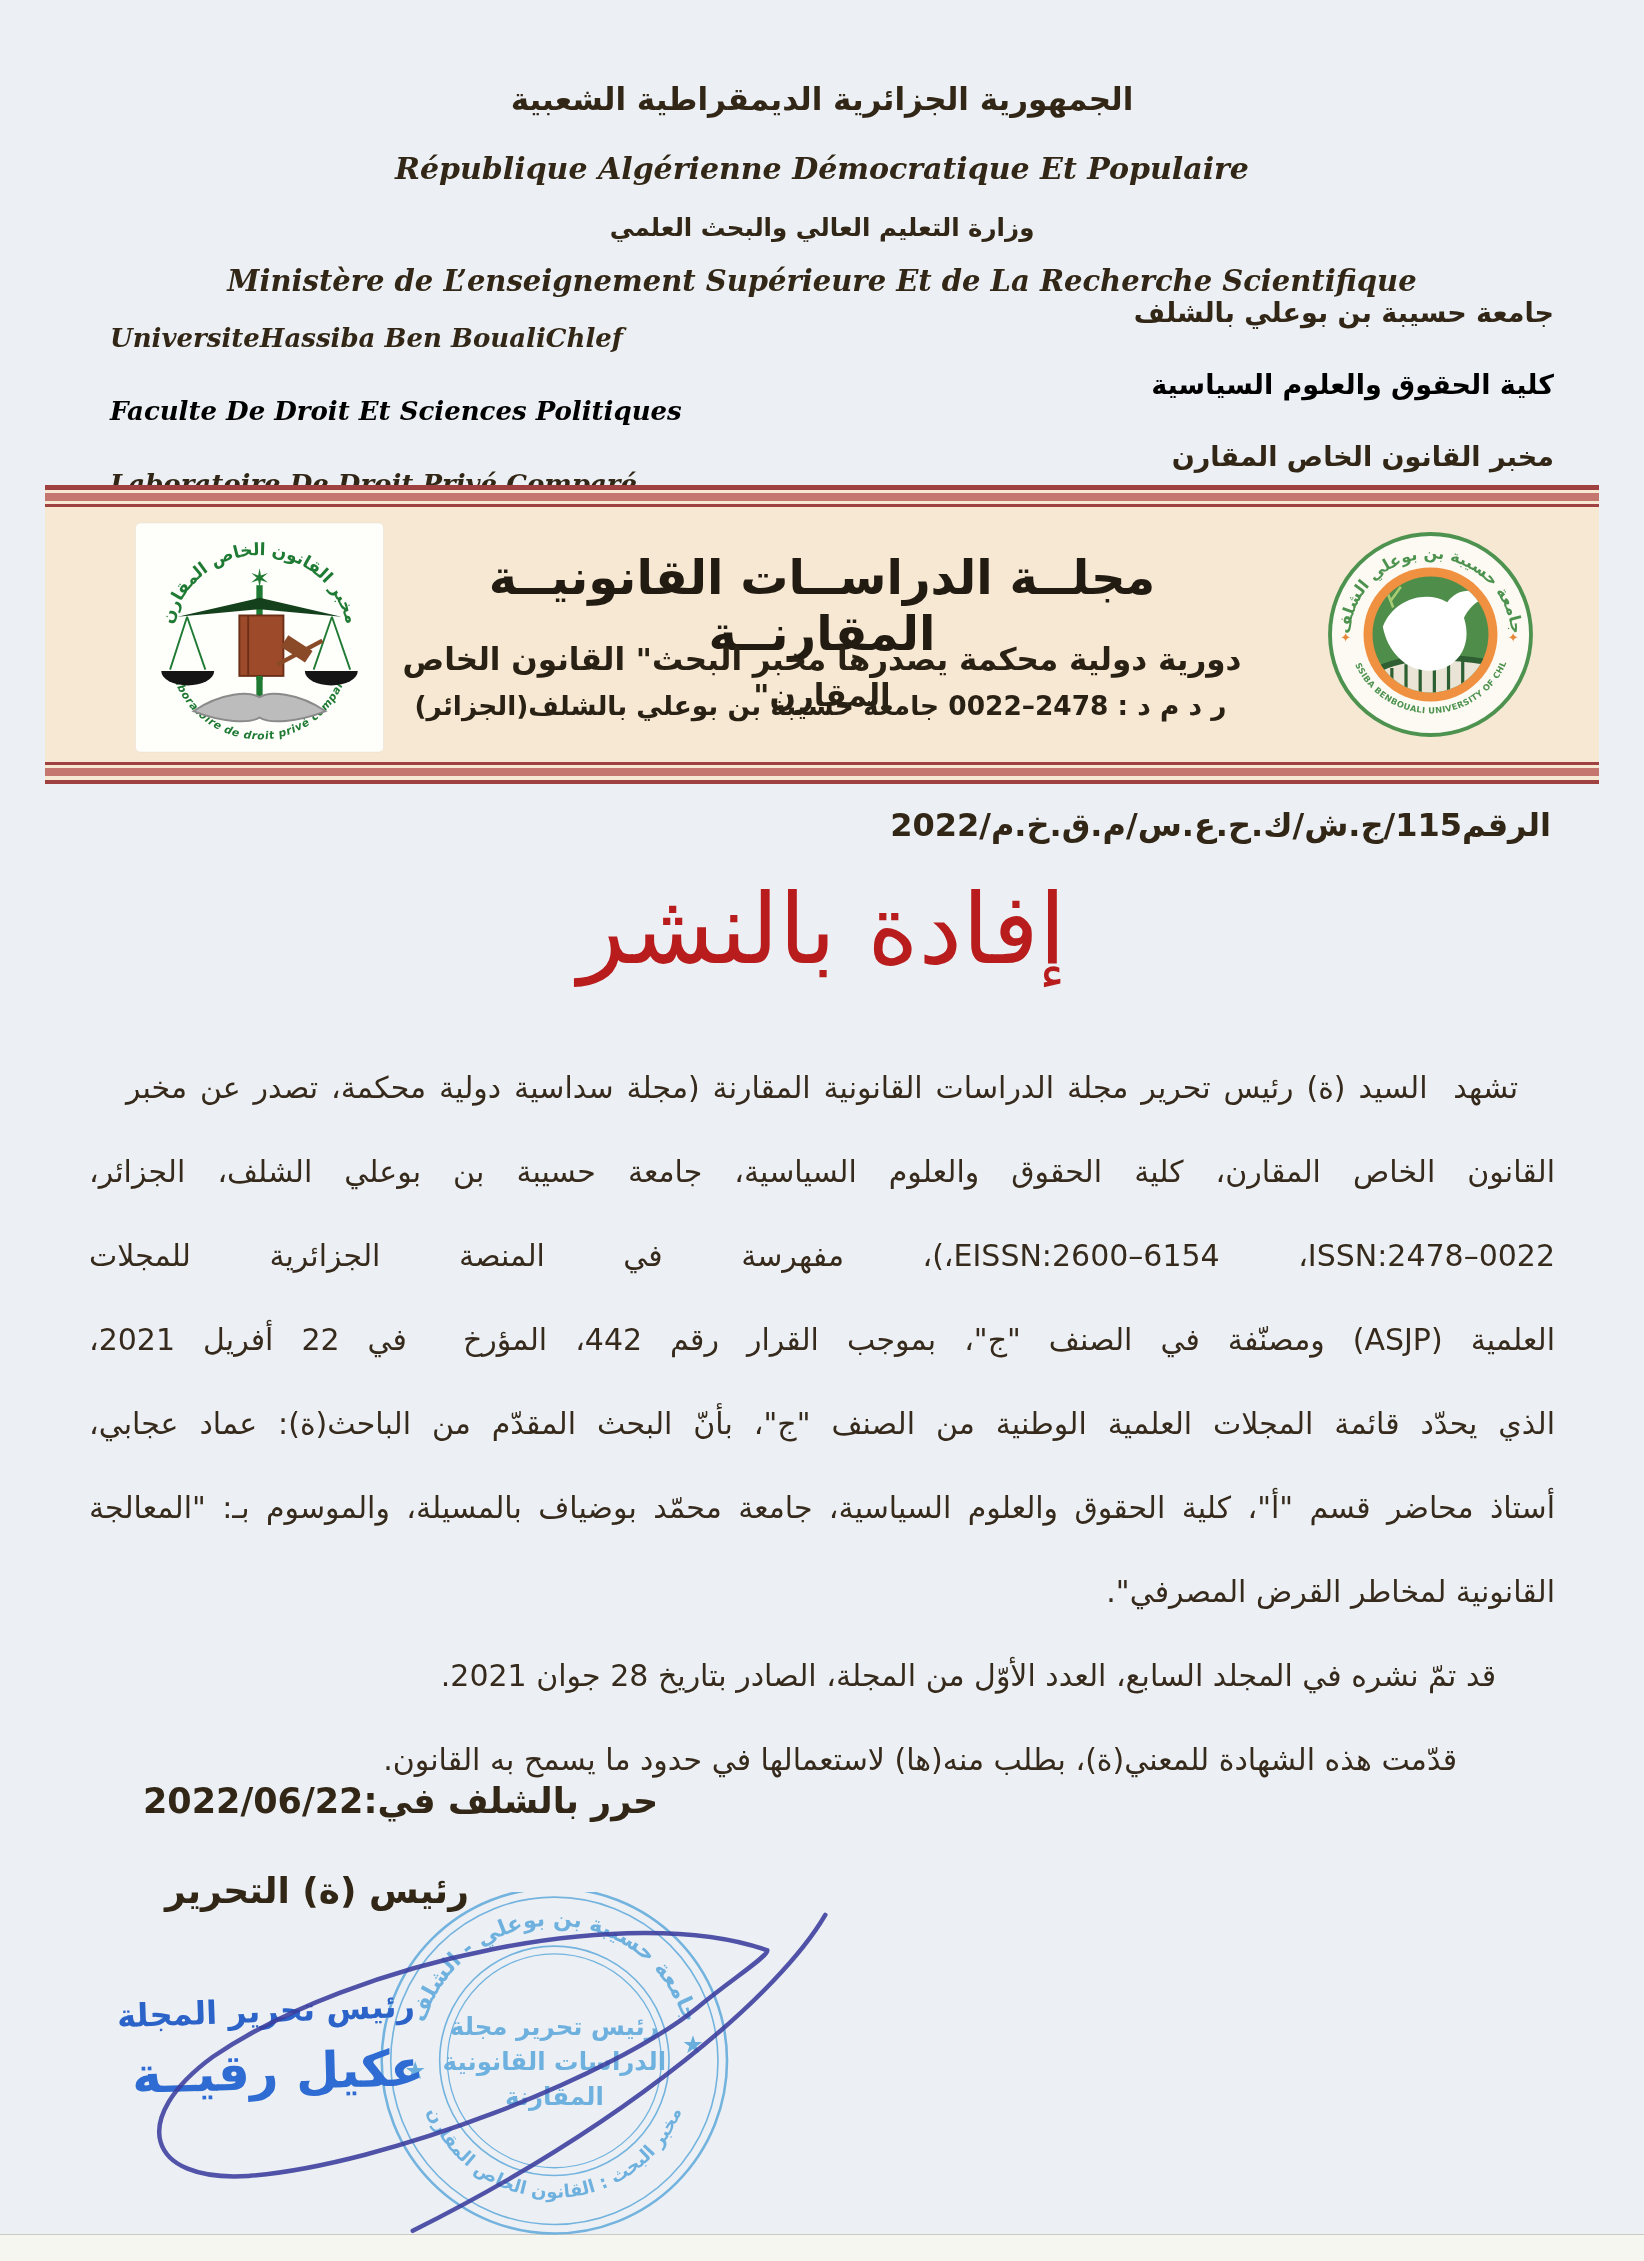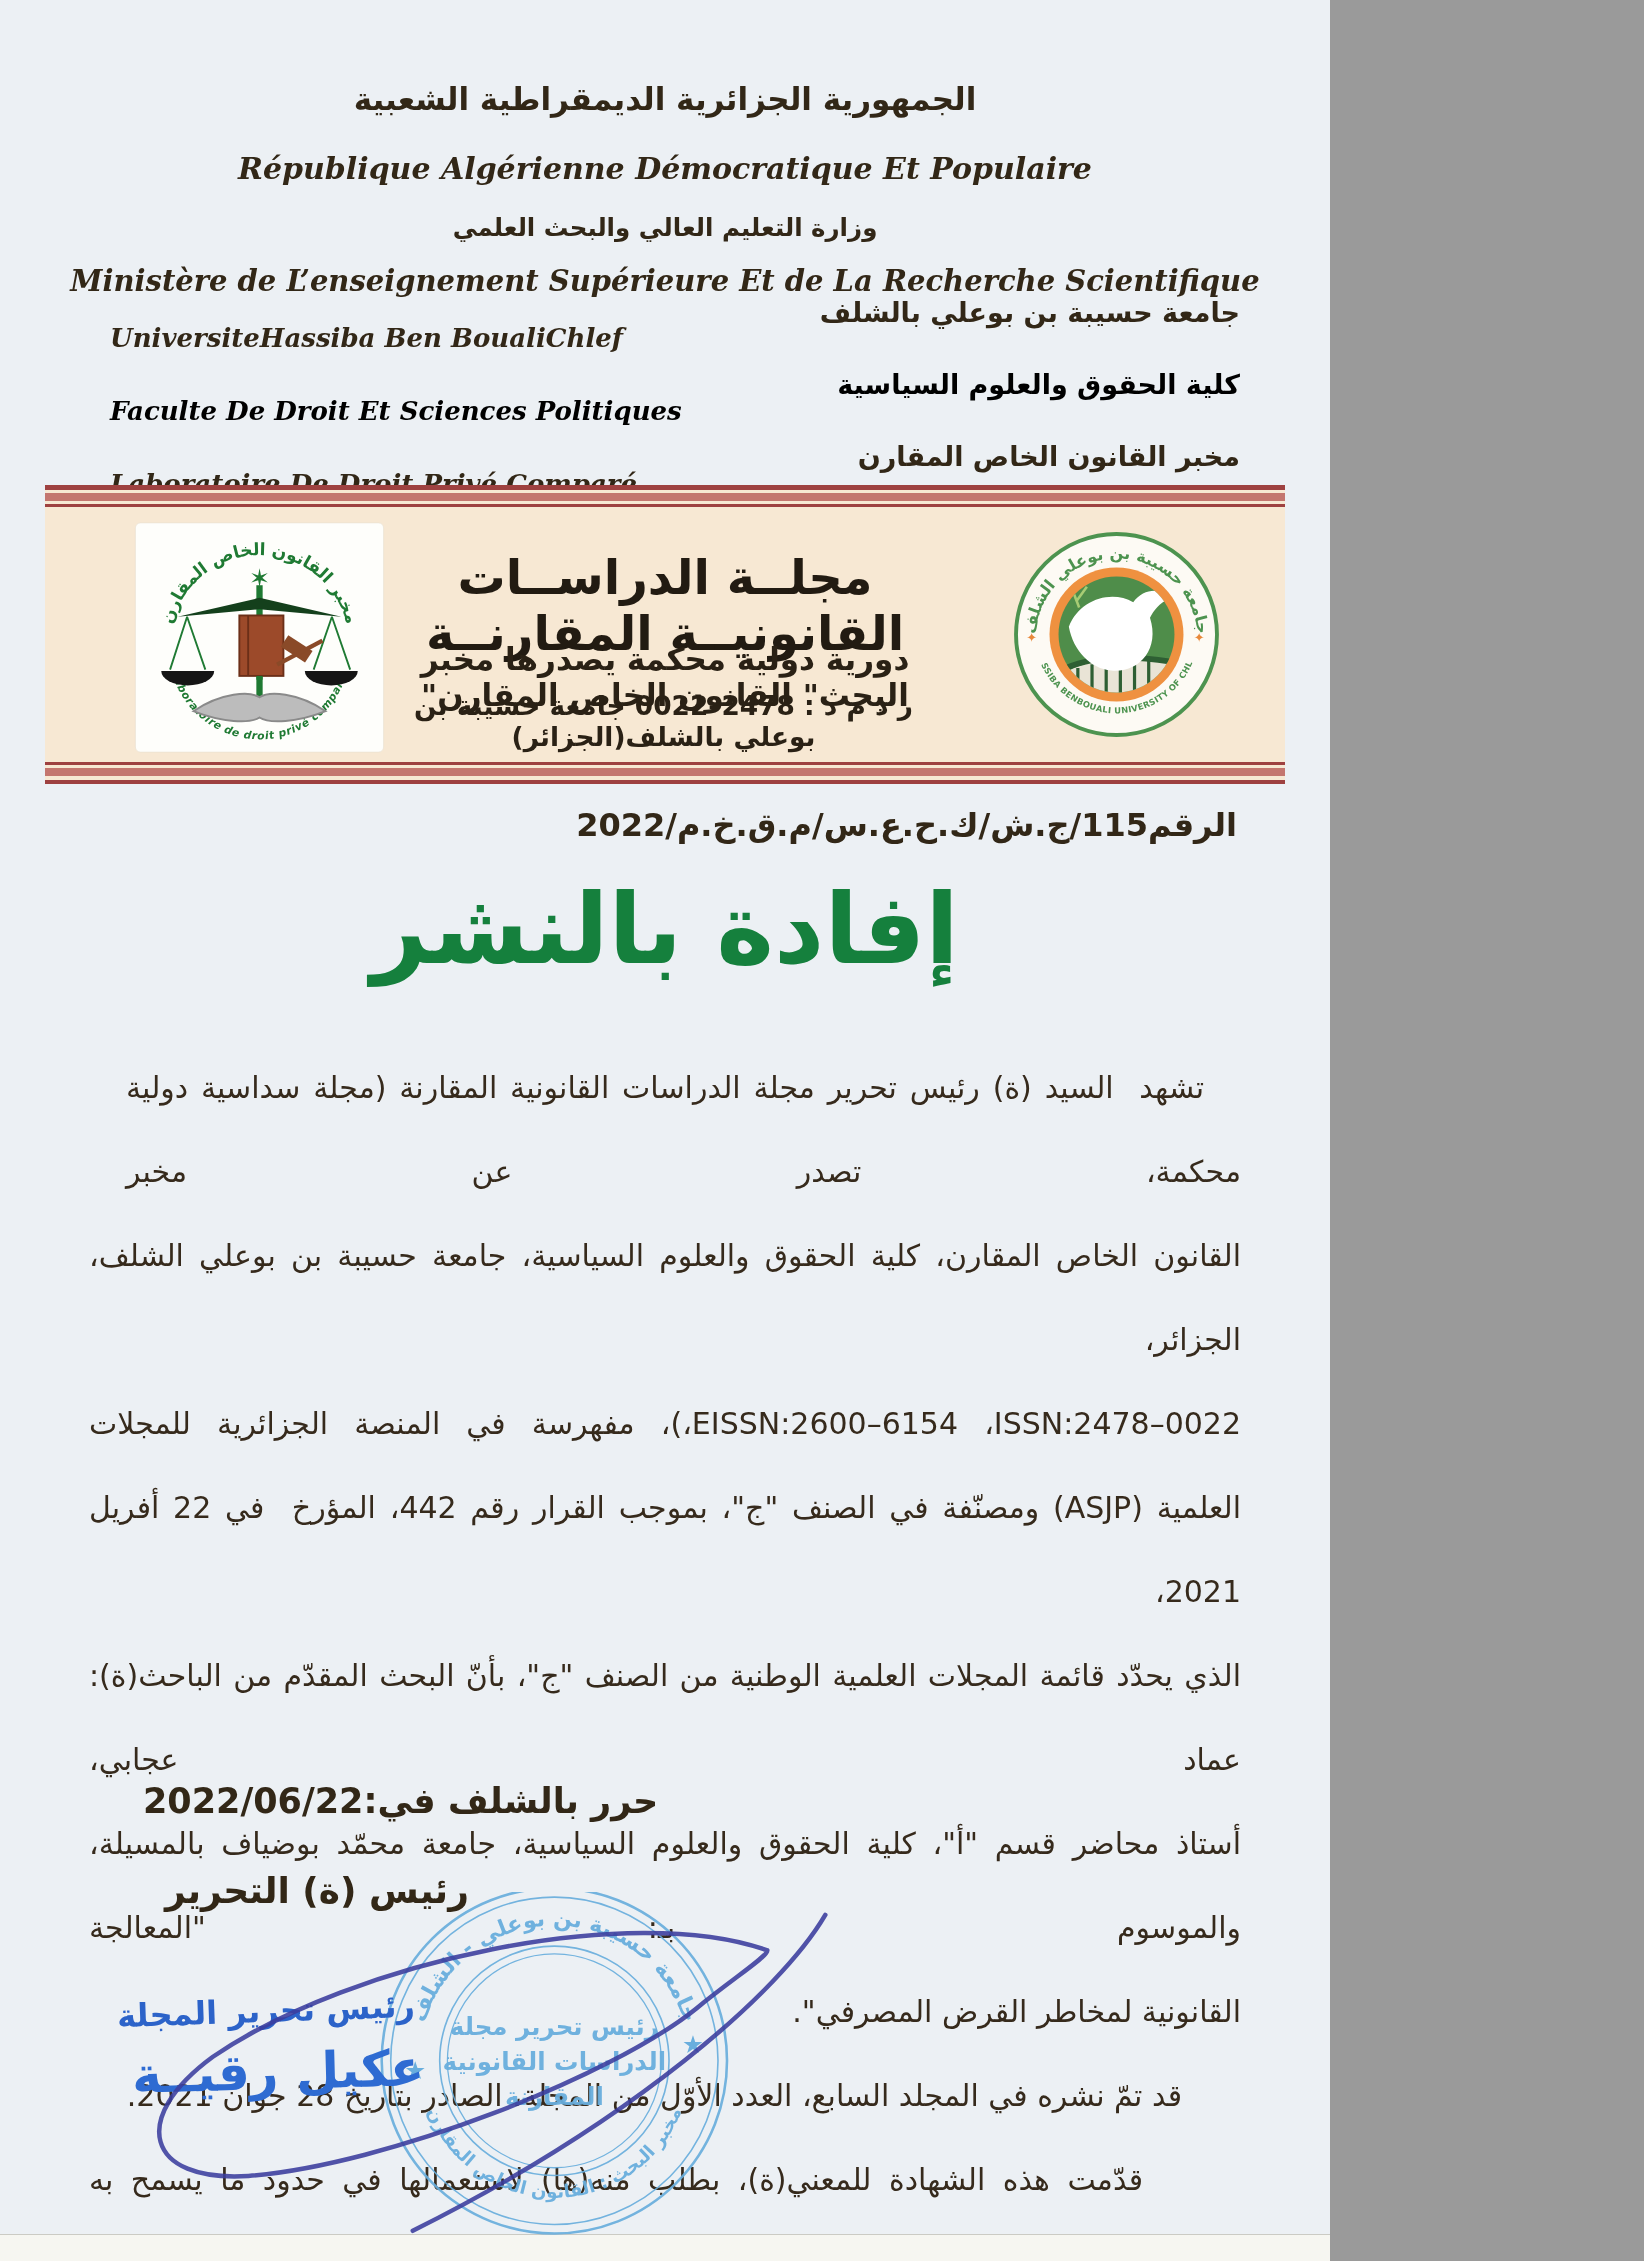--- a/index.html
+++ b/index.html
@@ -1,17 +1,17 @@
 <!DOCTYPE html>
 <html lang="ar" style="font-size:10.3px"><head>
 <meta charset="utf-8">
 <style>
   html,body{margin:0;padding:0;background:#9a9a9a;}
   .page{
-    position:relative; width:1330px; height:2261px; overflow:hidden;
+    position:relative; width:1644px; height:2261px; overflow:hidden;
     background:#ecf0f4;
     font-family:"DejaVu Sans", sans-serif;
     color:#322717;
   }
   .abs{position:absolute;}
   .ctr{left:0;right:0;text-align:center;}
   .rtl{direction:rtl; unicode-bidi:isolate;}
   .serifit{font-family:"DejaVu Serif","Liberation Serif",serif; font-style:italic; font-weight:bold;}
   
   .h-ar1{top:81px; font-size:31px; font-weight:bold;}
@@ -34,21 +34,21 @@
   .rule .c{height:2.6px;  background:#9e4140;}
   .rule.top{top:0;}
   .rule.bot{bottom:0;}
   .banner-title{top:64px; left:374px; right:374px; text-align:center; font-size:48px; font-weight:bold; color:#221b12;}
   .banner-sub{top:156px; left:335px; right:335px; text-align:center; font-size:31px; font-weight:bold; color:#2a2115;}
   .banner-issn{top:205px; left:332px; right:335px; text-align:center; font-size:26.4px; font-weight:bold; color:#2a2115;}
   .lab-logo{left:87px; top:36px;}
   .univ-logo{right:59px; top:40px;}
   
   .ref-line{top:806px; right:93px; font-size:32px; font-weight:bold;}
-  .doc-title{top:872px; font-size:98px; font-weight:bold; color:#15803d;}
+  .doc-title{top:872px; font-size:98px; font-weight:normal; color:#b91c1c;}
   
   .body-text{left:89px; right:89px; top:1046px; direction:rtl;}
   .body-line{font-size:30px; line-height:84px; text-align:justify; text-align-last:right; white-space:pre-wrap; color:#362a1c;}
   .body-text .body-line:nth-child(-n+6){text-align-last:justify;}
   .body-text .body-line:nth-child(1){text-indent:37px;margin-left:37px;}
   .body-text .body-line:nth-child(8){padding-right:59px;}
   .body-text .body-line:nth-child(9){padding-right:98px;}
   .body-line .b{font-weight:normal;}
   .body-line .ltr{unicode-bidi:isolate; direction:ltr;}
   

